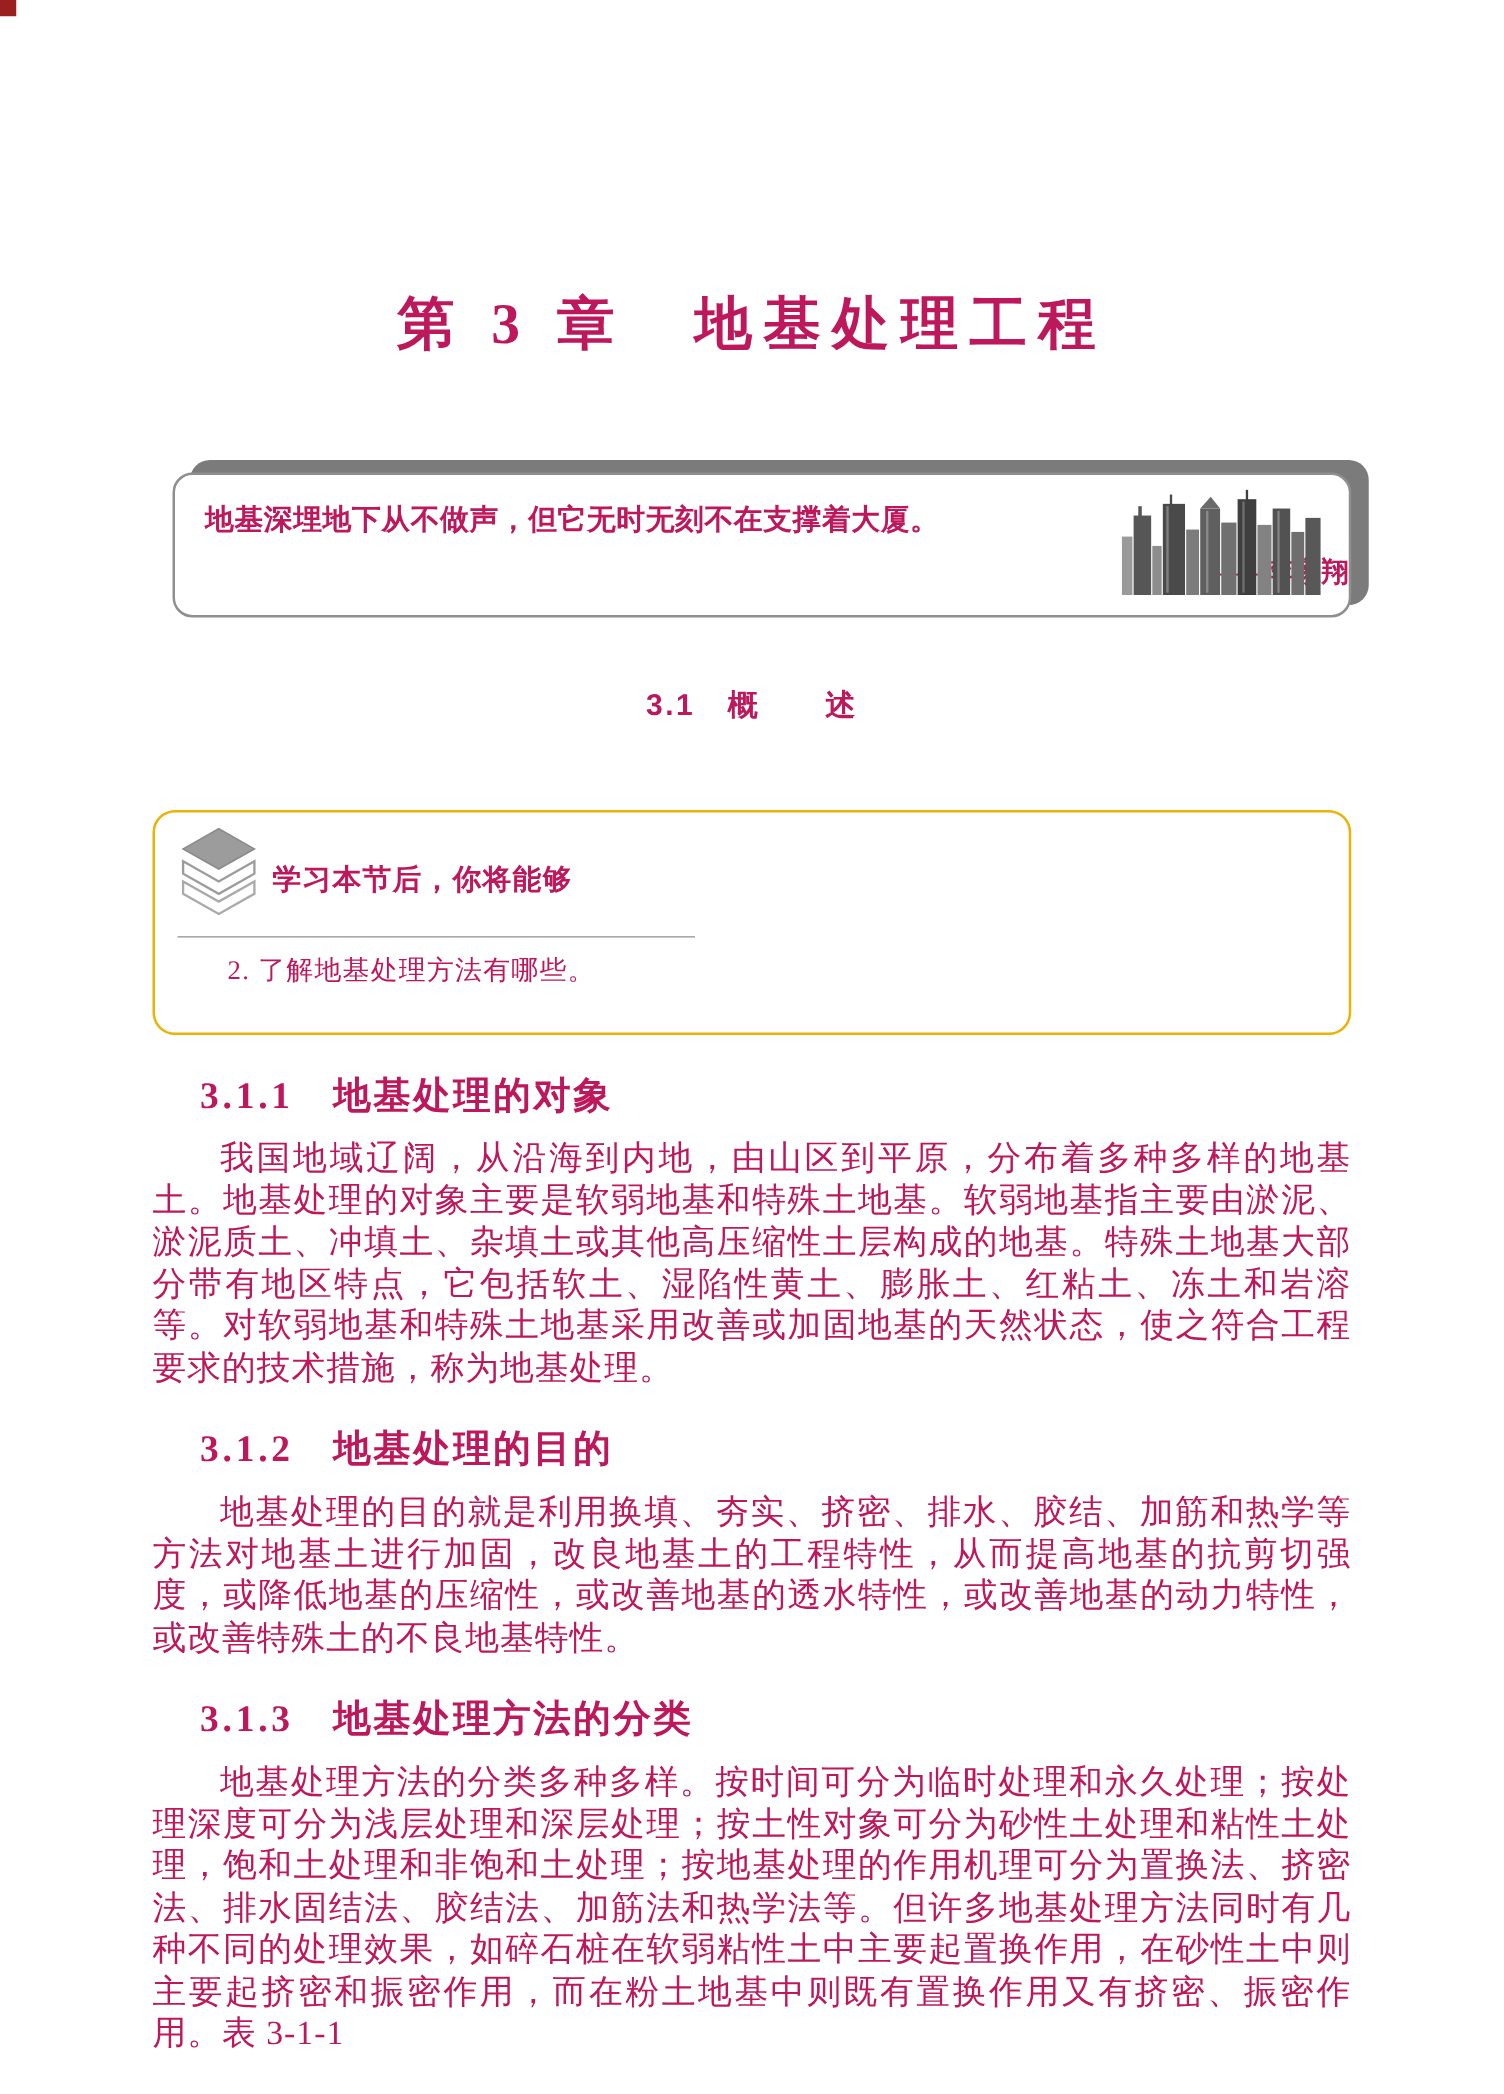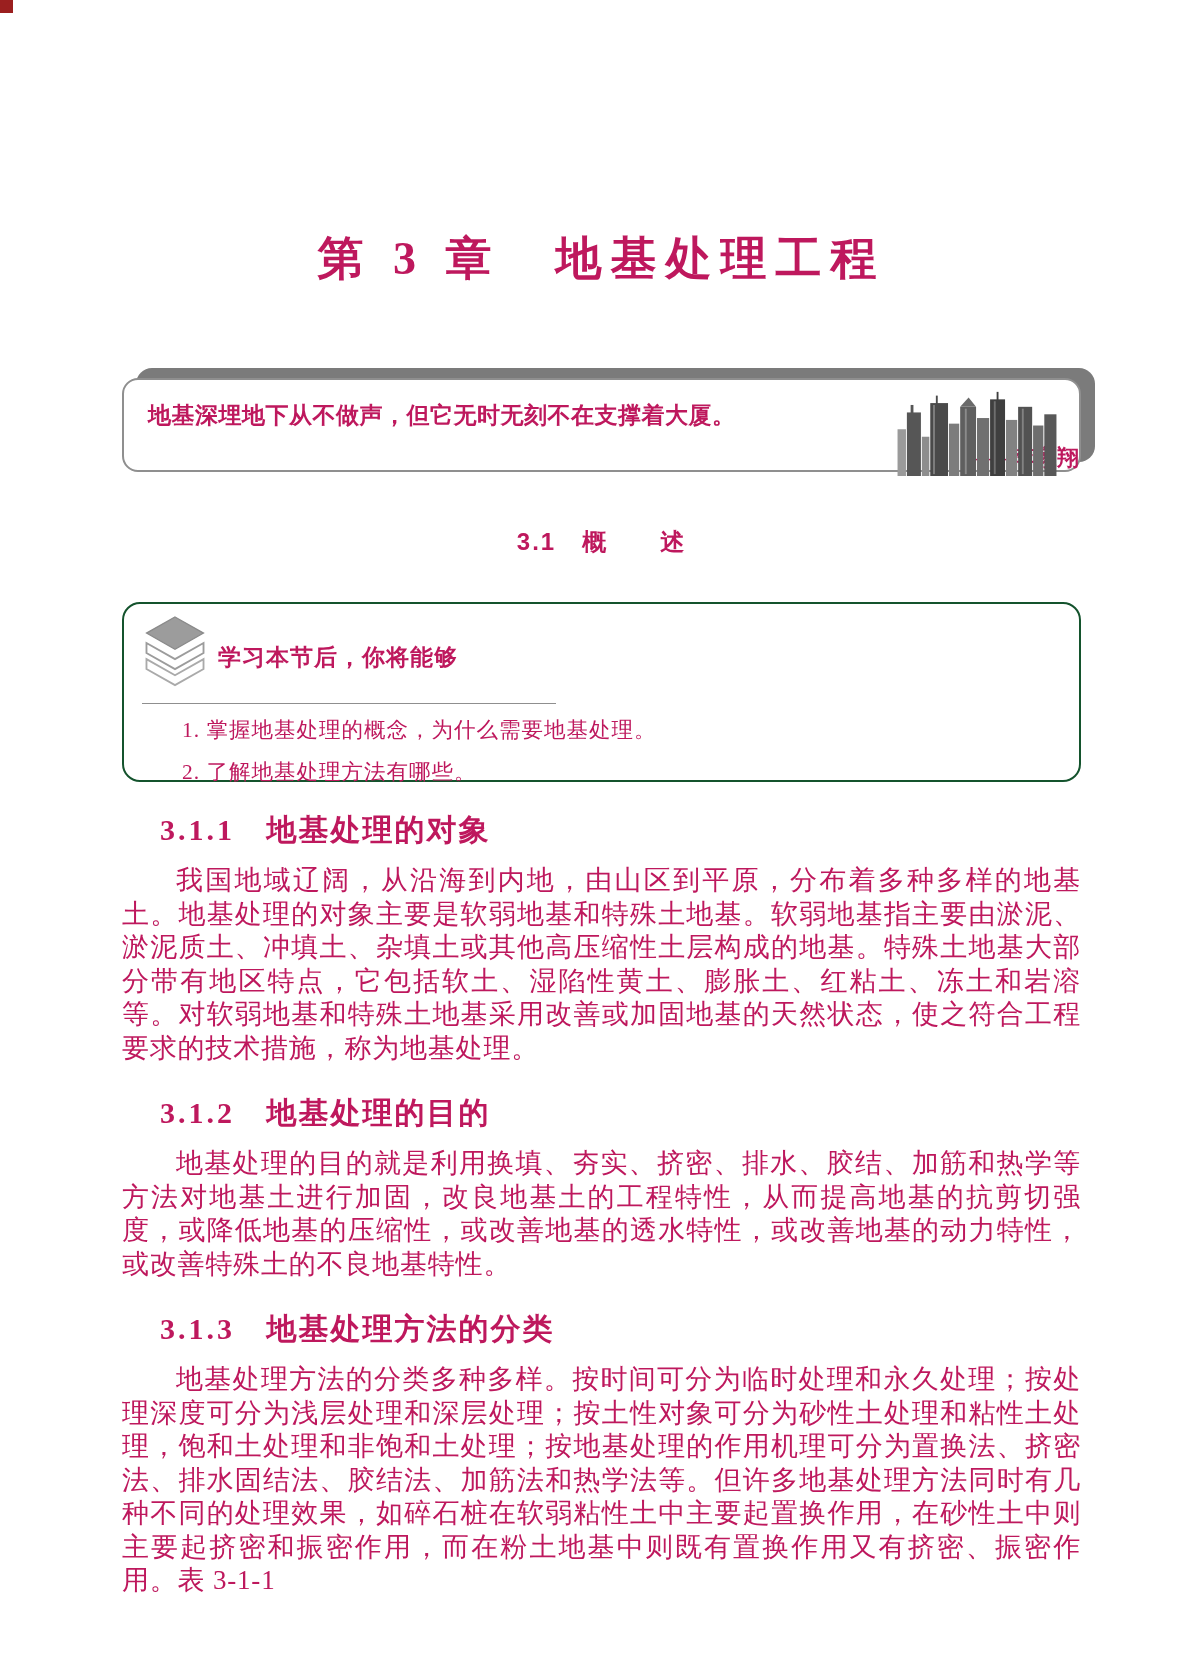--- a/index.html
+++ b/index.html
@@ -30,21 +30,22 @@
     font-size: 46px;
     font-weight: 600;
     letter-spacing: 9px;
     font-family: "Liberation Serif", serif;
   }
 
   
   .quote-outer {
     position: relative;
     margin-top: 88px;
-    height: 94px;
+    height: 116px;
+    margin-left: 16px;
   }
   .quote-shadow {
     position: absolute;
     left: 14px; top: -10px;
     width: 100%; height: 100%;
     background: #7b7b7b;
     border-radius: 16px;
   }
   .quote-box {
     position: absolute;
@@ -81,23 +82,23 @@
     text-align: center;
     font-family: "Liberation Sans", sans-serif;
     font-weight: 700;
     font-size: 24px;
     letter-spacing: 2px;
   }
 
   
   .objectives-box {
     position: relative;
-    margin-top: 44px;
+    margin-top: 68px;
     height: 180px;
-    border: 2px solid #14532d;
+    border: 2px solid #eab308;
     border-radius: 18px;
     background: #fff;
   }
   .layers-icon {
     position: absolute;
     left: 20px; top: 10px;
     width: 62px; height: 94px;
   }
   .objectives-heading {
     position: absolute;
@@ -196,21 +197,20 @@
 
     <div class="objectives-box">
       <svg class="layers-icon" viewBox="0 0 100 150" aria-hidden="true">
         <polygon points="50,4 96,30 50,56 4,30" fill="#9c9c9c" stroke="#8a8a8a" stroke-width="2"></polygon>
         <polygon points="4,46 50,72 96,46 96,62 50,88 4,62" fill="#ffffff" stroke="#9c9c9c" stroke-width="3"></polygon>
         <polygon points="4,72 50,98 96,72 96,88 50,114 4,88" fill="#ffffff" stroke="#aaaaaa" stroke-width="3"></polygon>
       </svg>
       <div class="objectives-heading">学习本节后，你将能够</div>
       <div class="objectives-rule"></div>
       <div class="objectives-list">
-        <div class="objective-item">1. 掌握地基处理的概念，为什么需要地基处理。</div>
         <div class="objective-item">2. 了解地基处理方法有哪些。</div>
       </div>
     </div>
 
     <h3 class="sec-head">
       <span class="sec-num">3.1.1</span>
       <span class="sec-name">地基处理的对象</span>
     </h3>
     <p class="para">我国地域辽阔，从沿海到内地，由山区到平原，分布着多种多样的地基土。地基处理的对象主要是软弱地基和特殊土地基。软弱地基指主要由淤泥、淤泥质土、冲填土、杂填土或其他高压缩性土层构成的地基。特殊土地基大部分带有地区特点，它包括软土、湿陷性黄土、膨胀土、红粘土、冻土和岩溶等。对软弱地基和特殊土地基采用改善或加固地基的天然状态，使之符合工程要求的技术措施，称为地基处理。</p>
 

